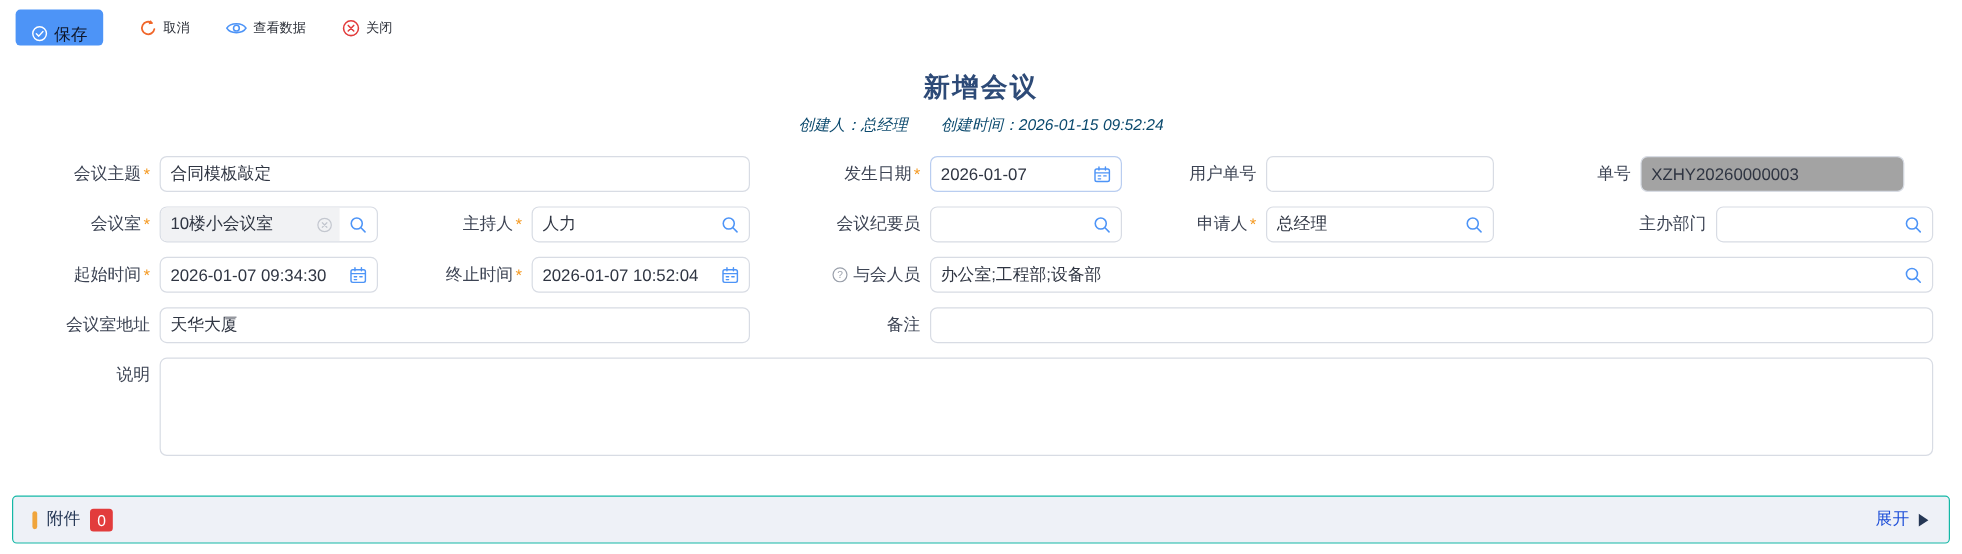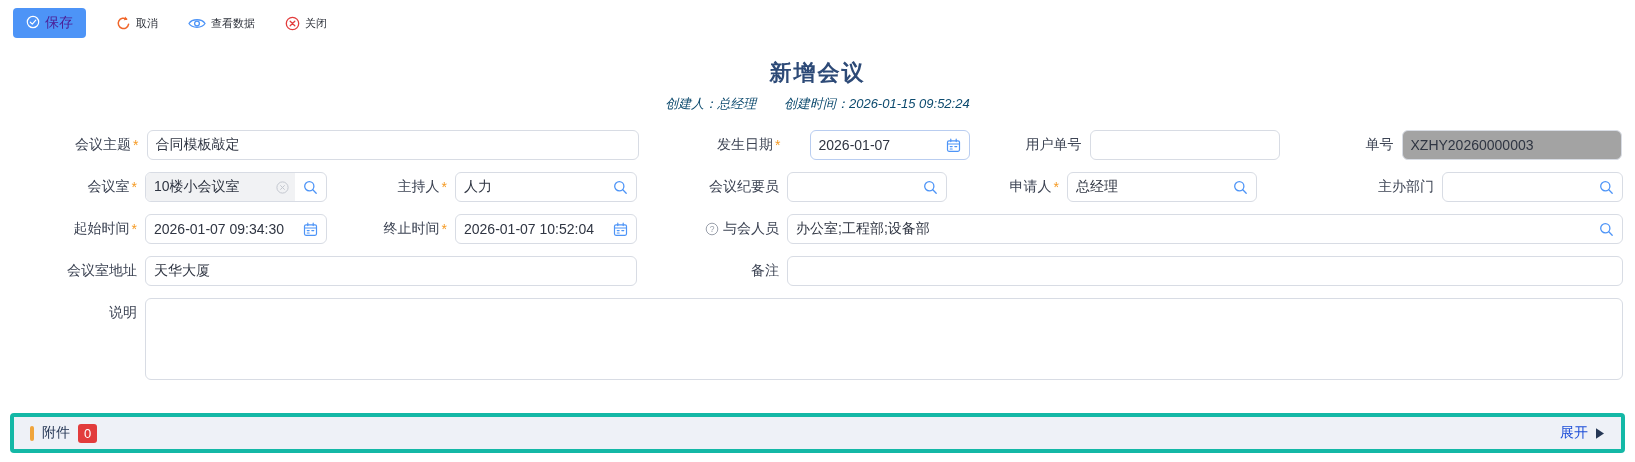--- a/index.html
+++ b/index.html
@@ -1,64 +1,64 @@
 <!DOCTYPE html>
 <html><head>
 <meta charset="utf-8">
 <style>
   * { margin:0; padding:0; box-sizing:border-box; }
   html,body { width:1635px; height:462px; background:#ffffff; overflow:hidden;
     font-family:"Liberation Sans","DejaVu Sans",sans-serif; }
 
   
   .toolbar { display:flex; align-items:center; height:46px; padding:0 13px; }
-  .btn-primary { display:inline-flex; align-items:center; gap:5px; background:#4d94f7;
-    color:#4c1d95; border:none; border-radius:4px; height:30px; padding:0 13px;
+  .btn-primary { display:inline-flex; align-items:flex-end; gap:5px; background:#4d94f7;
+    color:#0f172a; border:none; border-radius:4px; height:30px; padding:0 13px;
     font-size:14px; cursor:pointer; }
   .btn-text { display:inline-flex; align-items:center; gap:5px; background:none; border:none;
     font-size:11px; color:#2b2f38; margin-left:30px; cursor:pointer; }
   .btn-text svg { display:block; }
 
   
   .page-header { text-align:center; margin-top:12px; }
   .page-title { font-size:22px; font-weight:bold; color:#2d4a77; letter-spacing:2px; }
   .page-sub { margin-top:7px; font-size:13px; color:#0c4a6e;font-style:italic; }
   .page-sub .seg { margin:0 12px; }
 
   
   .form-area { margin-top:17px; }
-  .row { display:flex; align-items:center; margin-bottom:12px;justify-content:center; }
+  .row { display:flex; align-items:center; margin-bottom:12px; }
   .row.top { align-items:flex-start;border-radius:30px; }
   .f-label { flex:none; display:inline-flex; align-items:center; justify-content:flex-end;
     padding-right:8px; font-size:14px; color:#3c4353; height:30px; white-space:nowrap; }
   .f-label.top-lbl { height:auto; padding-top:6px; }
   .req { color:#f59a23; font-style:normal; margin-left:2px; }
   .q-icon { margin-right:4px; display:inline-flex; }
 
   .ibox { flex:none; display:flex; align-items:center; height:30px; background:#fff;
     border:1px solid #d8dce4; border-radius:6px; padding:0 8px; overflow:hidden; }
   .ibox input { flex:1; min-width:0; border:none; outline:none; background:transparent;
     font-size:14px; color:#2f3542; height:100%; padding:0;
     font-family:"Liberation Sans","DejaVu Sans",sans-serif; }
   .ibox .tail-icon { flex:none; display:inline-flex; margin-left:6px; cursor:pointer; }
   .ibox.readonly { background:#a3a3a3; }
-  .ibox.date-hl { border-color:#b9cdf0;margin-left:21px; }
+  .ibox.date-hl { border-color:#b9cdf0; }
   .ibox.room { padding:0; }
   .room-gray { flex:1; min-width:0; display:flex; align-items:center; height:100%;
     background:#f1f2f4; padding:0 6px 0 8px; border-radius:5px 0 0 5px; }
   .room-gray input { flex:1; min-width:0; }
   .room-mag { flex:none; display:inline-flex; padding:0 8px; cursor:pointer; }
 
   .txtarea { flex:none; height:82px; border:1px solid #d8dce4; border-radius:6px;
     resize:none; outline:none; font-size:14px; color:#2f3542; padding:6px 8px;
     font-family:"Liberation Sans","DejaVu Sans",sans-serif; }
 
   
   .attach-bar { margin:33px 10px 0 10px; height:40px; background:#eef1f7;
-    border:4px solid #14b8a6; border-radius:4px; display:flex; align-items:center;
+    border:1px solid #14b8a6; border-radius:4px; display:flex; align-items:center;
     padding:0 16px; }
   .marker { width:4px; height:15px; background:#f0a53c; border-radius:2px; }
   .attach-label { font-size:14px; color:#253755; margin:0 8px; }
   .badge { background:#e23c3c; color:#fff; font-size:13px; line-height:1;
     padding:3px 6px; border-radius:3px; }
   .expand { margin-left:auto; display:inline-flex; align-items:center; gap:7px;
     background:none; border:none; font-size:14px; color:#1d4ed8; cursor:pointer; }
 </style>
 </head>
 <body>

